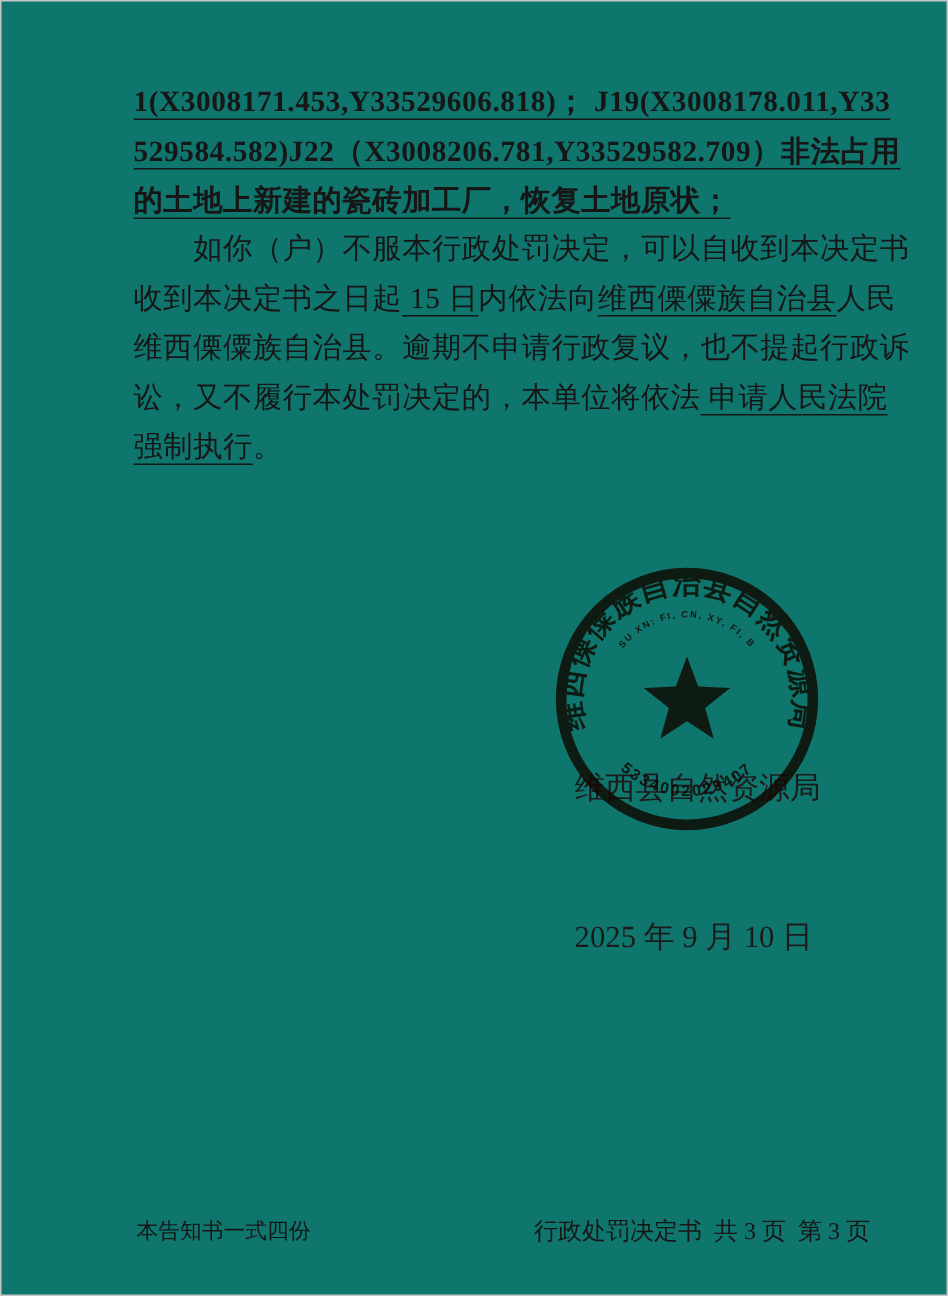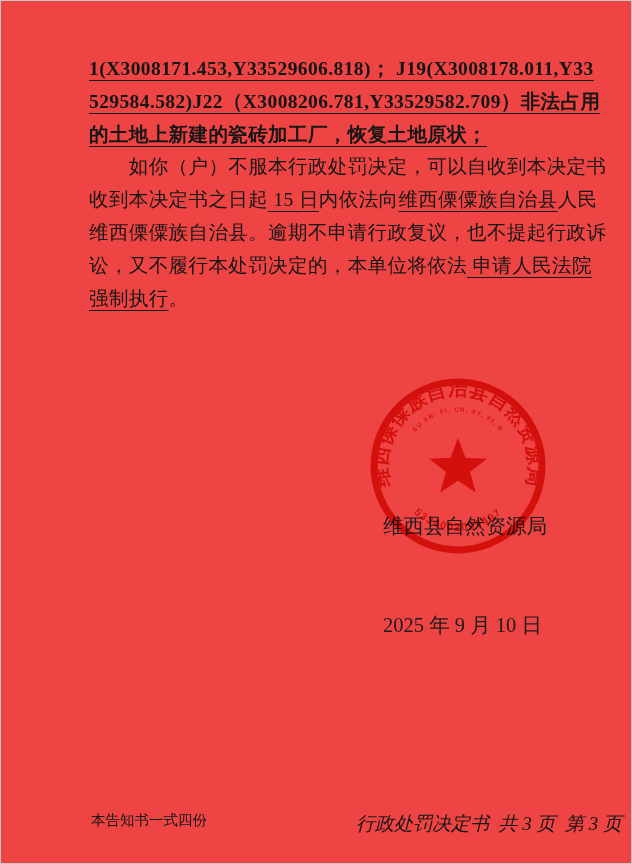--- a/index.html
+++ b/index.html
@@ -1,19 +1,19 @@
 <!DOCTYPE html>
 <html><head>
 <meta charset="utf-8">
 <style>
   html,body{margin:0;padding:0;background:#ffffff;}
   .page{
     position:relative;
     width:632px;height:864px;
-    background:#ef4444;
+    background:#0f766e;
     border:1px solid #c6c6c6;
     box-sizing:border-box;
     overflow:hidden;
     font-family:"Liberation Serif","DejaVu Serif",serif;
     color:#161616;
   }
   .textblock{
     position:absolute;
     left:88px;top:52px;width:466px;
   }
@@ -64,23 +64,22 @@
   }
   .footer-left{
     position:absolute;
     left:90px;top:810px;
     font-size:14.5px;
     white-space:pre;
   }
   .footer-right{
     position:absolute;
     left:355px;top:810px;
-    font-size:19px;
+    font-size:16px;
     white-space:pre;
-    font-style:italic;
   }
 </style>
 </head>
 <body>
 
 <div class="page">
 
   <div class="textblock">
     <div class="line b"><span class="u">1(X3008171.453,Y33529606.818)； J19(X3008178.011,Y33</span></div>
     <div class="line b"><span class="u">529584.582)J22（X3008206.781,Y33529582.709）非法占用</span></div>

